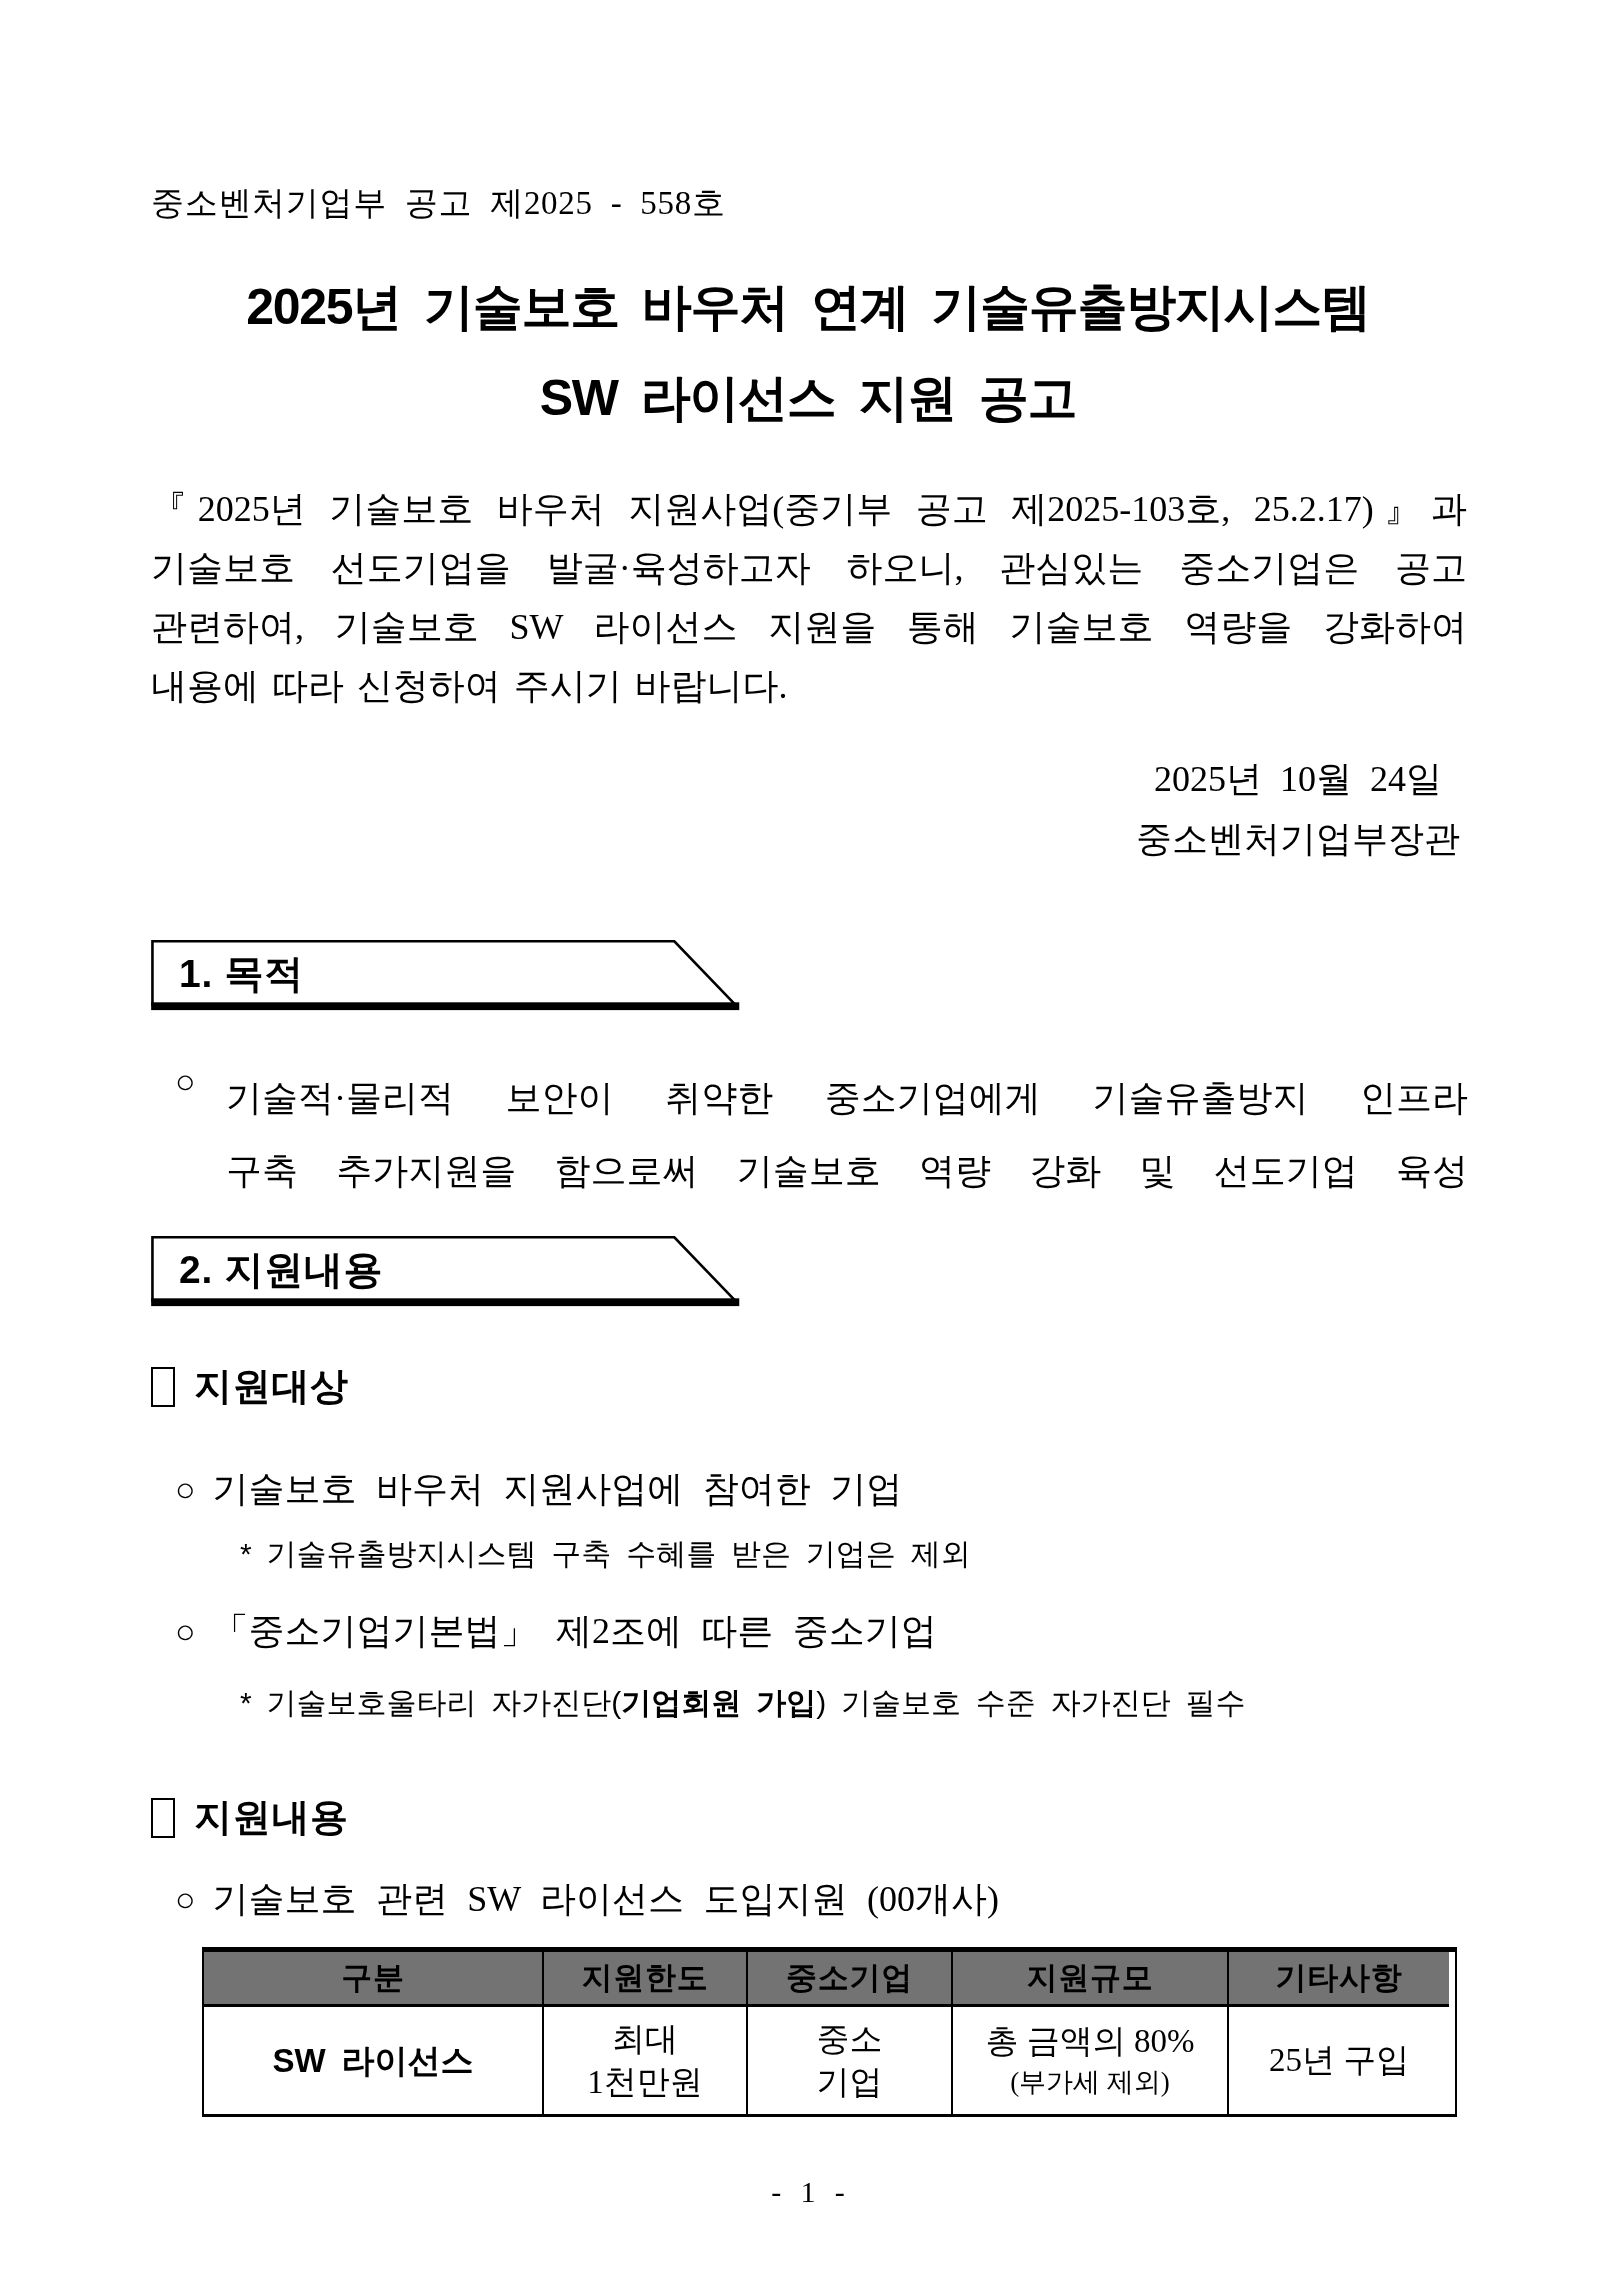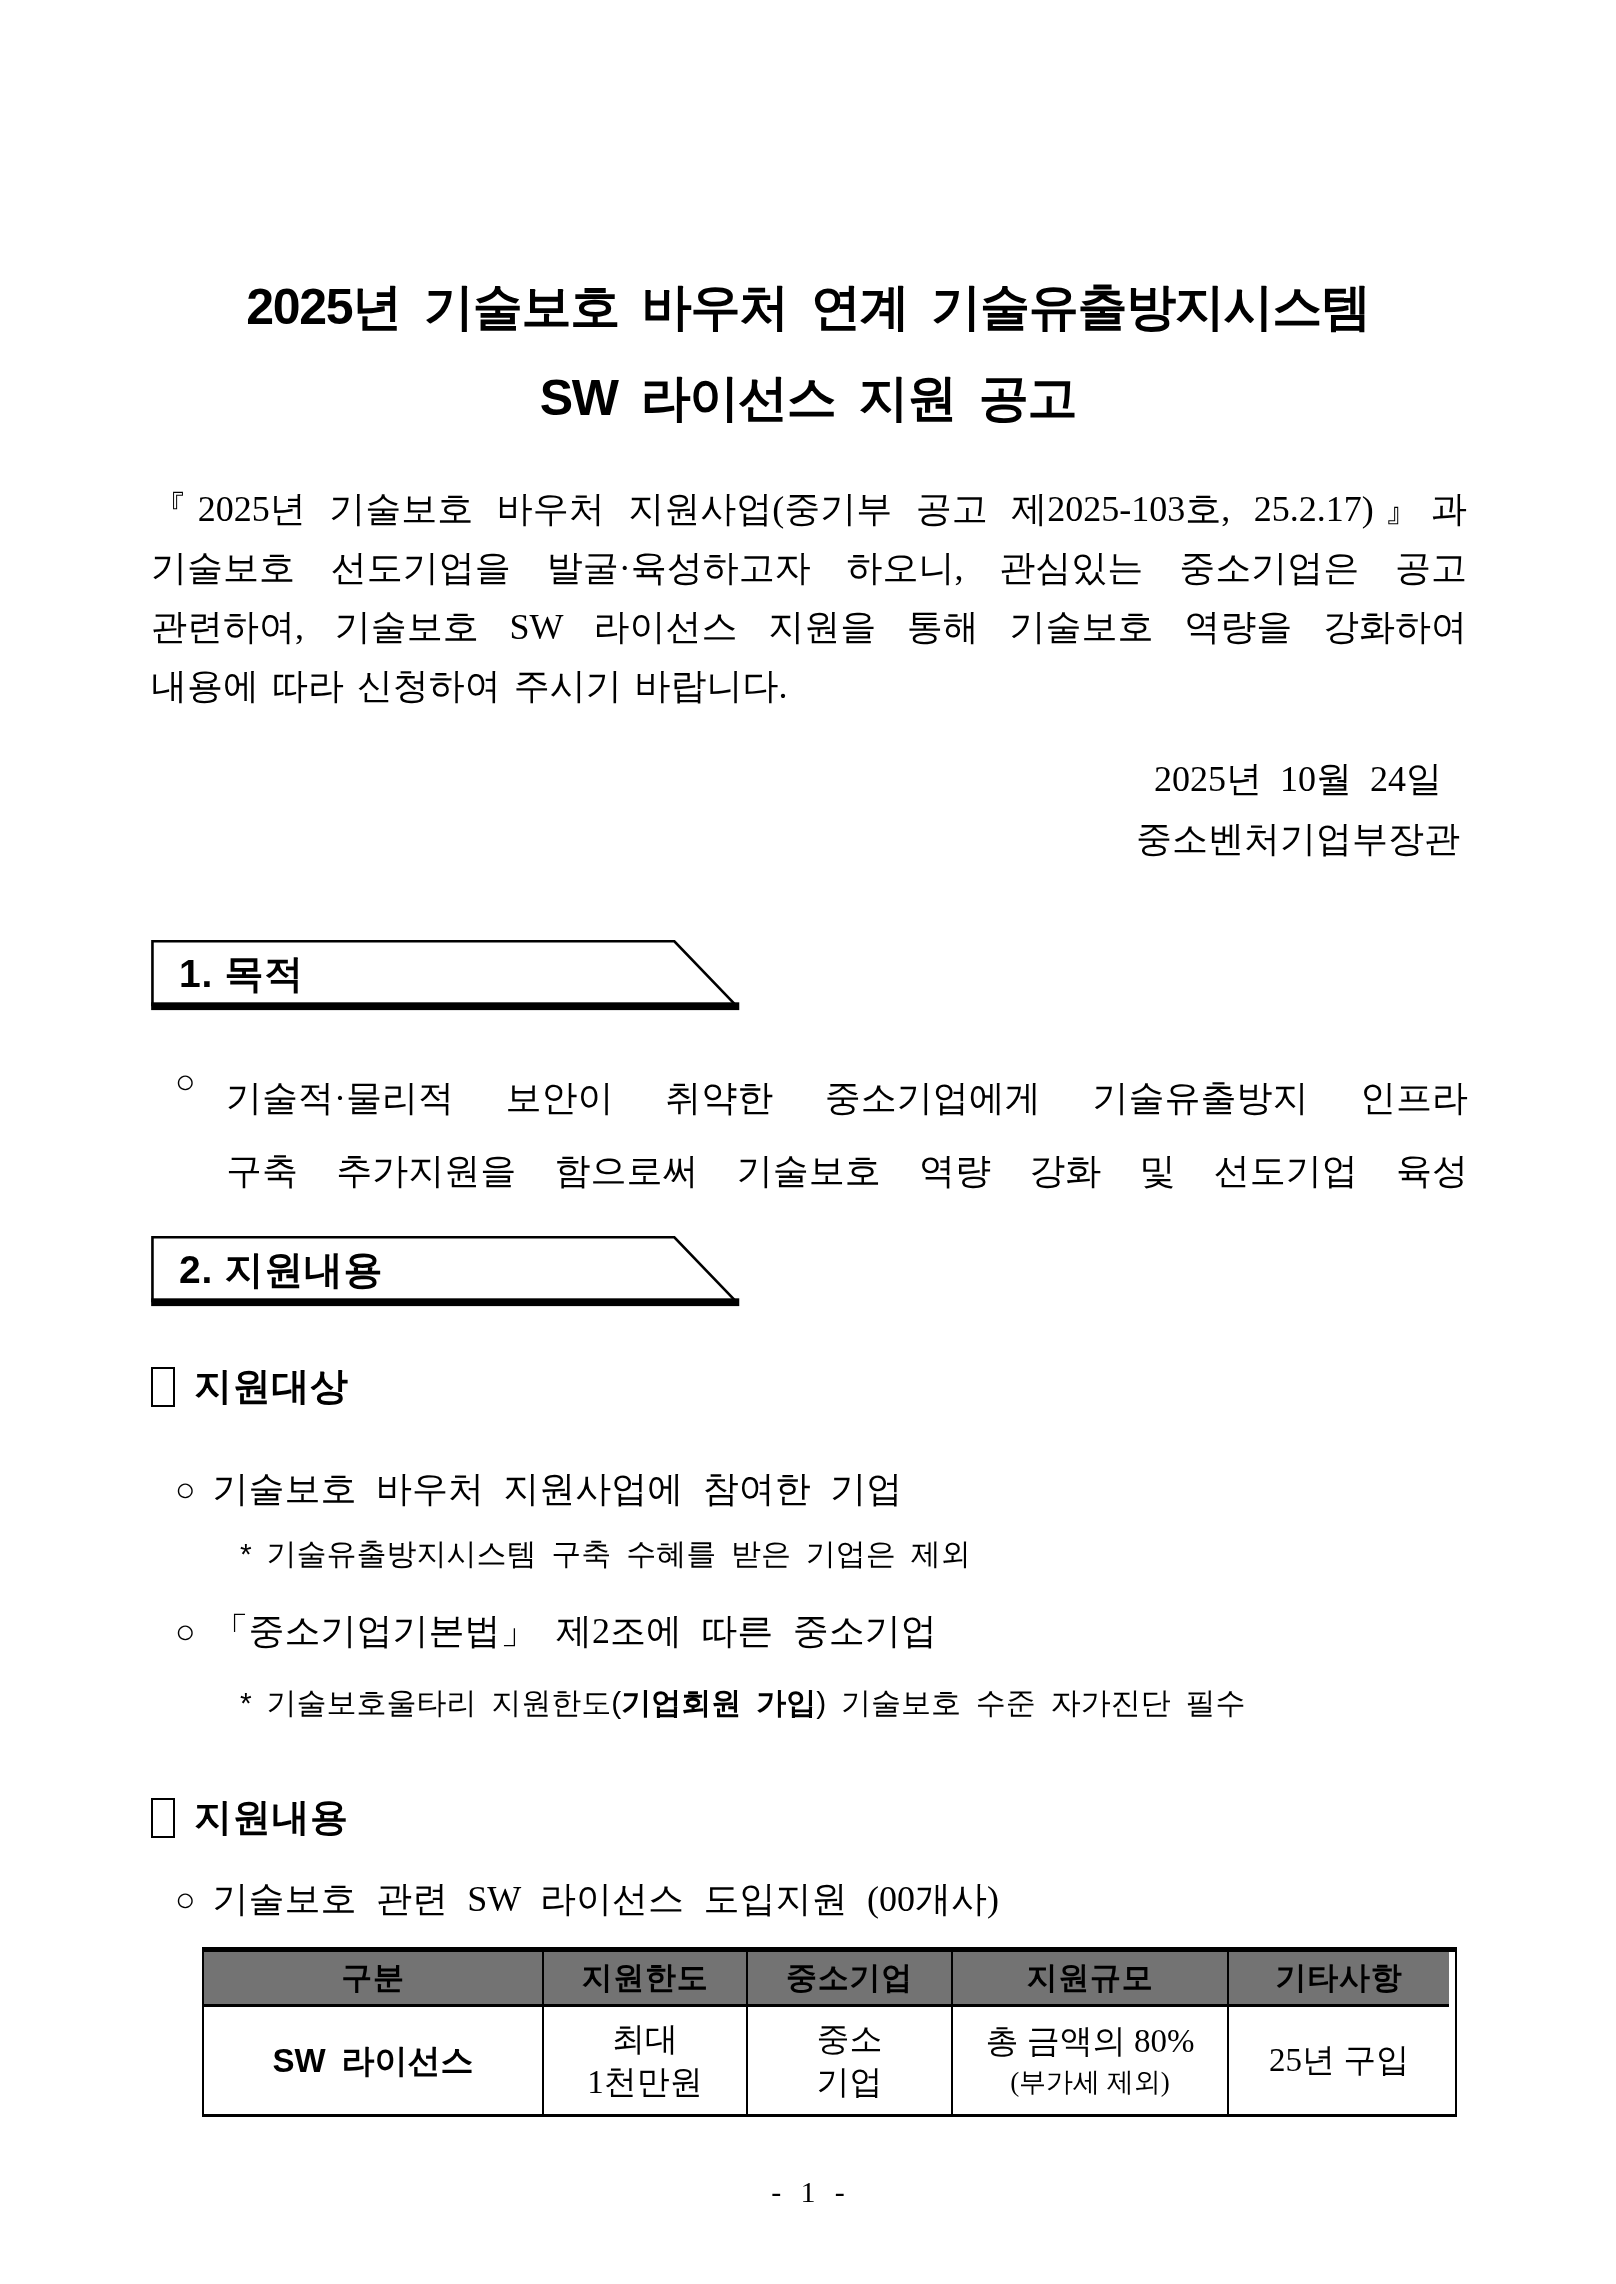--- a/index.html
+++ b/index.html
@@ -87,20 +87,21 @@
   .footer-pagenum {
     position:absolute; left:0; right:0; top:2175px;
     text-align:center; font-size:30px; word-spacing:11.7px;
   }
 </style>
 </head>
 <body>
 
 <div class="page">
 
+  <div class="doc-number serif">중소벤처기업부 공고 제2025 - 558호</div>
 
   <div class="title-block sans">
     <div>2025년 기술보호 바우처 연계 기술유출방지시스템</div>
     <div>SW 라이선스 지원 공고</div>
   </div>
 
   <div class="intro serif">
     <div class="just">『2025년 기술보호 바우처 지원사업(중기부 공고 제2025-103호, 25.2.17)』과</div>
     <div class="just">기술보호 선도기업을 발굴·육성하고자 하오니, 관심있는 중소기업은 공고</div>
     <div class="just">관련하여, 기술보호 SW 라이선스 지원을 통해 기술보호 역량을 강화하여</div>
@@ -147,21 +148,21 @@
     <span class="bullet-marker2">○</span><span>기술보호 바우처 지원사업에 참여한 기업</span>
   </div>
 
   <div class="note sans" style="top:1534px;">* 기술유출방지시스템 구축 수혜를 받은 기업은 제외</div>
 
   <div class="bullet-single serif" style="left:175px; top:1607px;">
     <span class="bullet-marker2">○</span><span>「중소기업기본법」 제2조에 따른 중소기업</span>
   </div>
 
   <div class="note sans" style="top:1683px;">
-    <span>* 기술보호울타리 지원한도(</span><b>기업회원 가입</b><span>) 기술보호 수준 자가진단 필수</span>
+    <span>* 기술보호울타리 자가진단(</span><b>기업회원 가입</b><span>) 기술보호 수준 자가진단 필수</span>
   </div>
 
   <div class="sub-heading sans" style="top:1792px;">
     <span class="square-marker"></span>
     <span>지원내용</span>
   </div>
 
   <div class="bullet-single serif" style="left:175px; top:1875px;">
     <span class="bullet-marker2">○</span><span>기술보호 관련 SW 라이선스 도입지원 (00개사)</span>
   </div>

